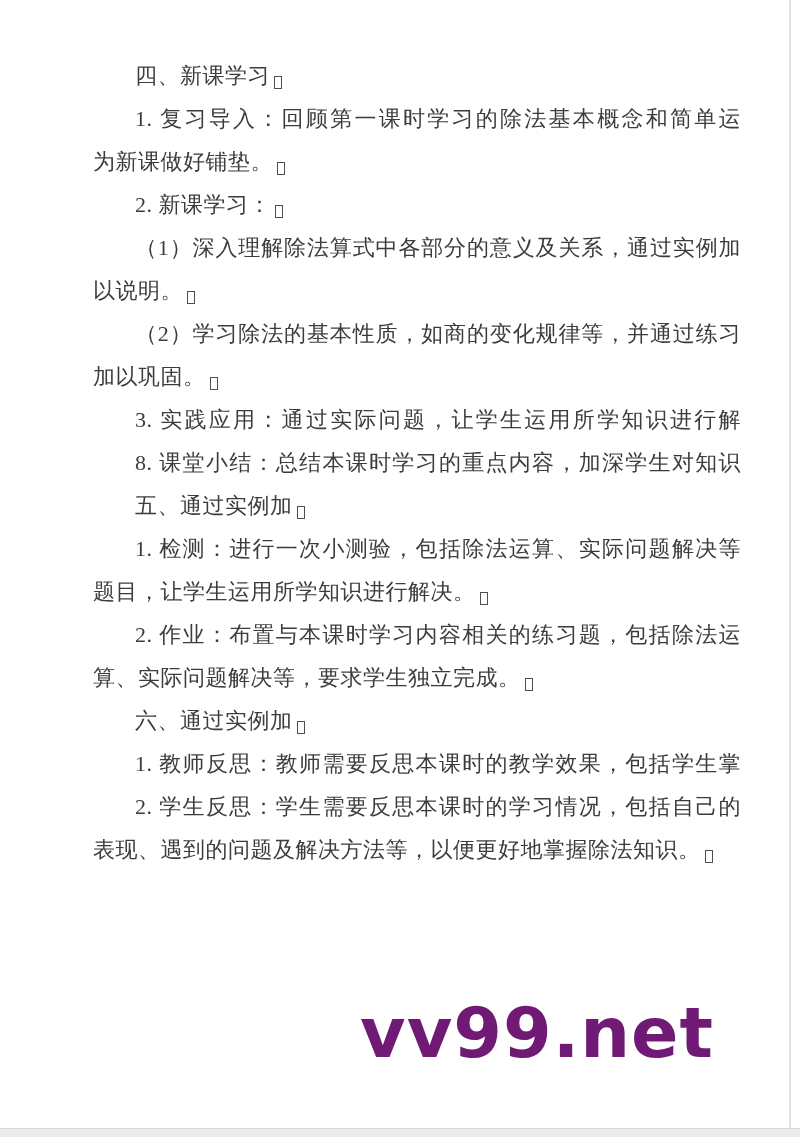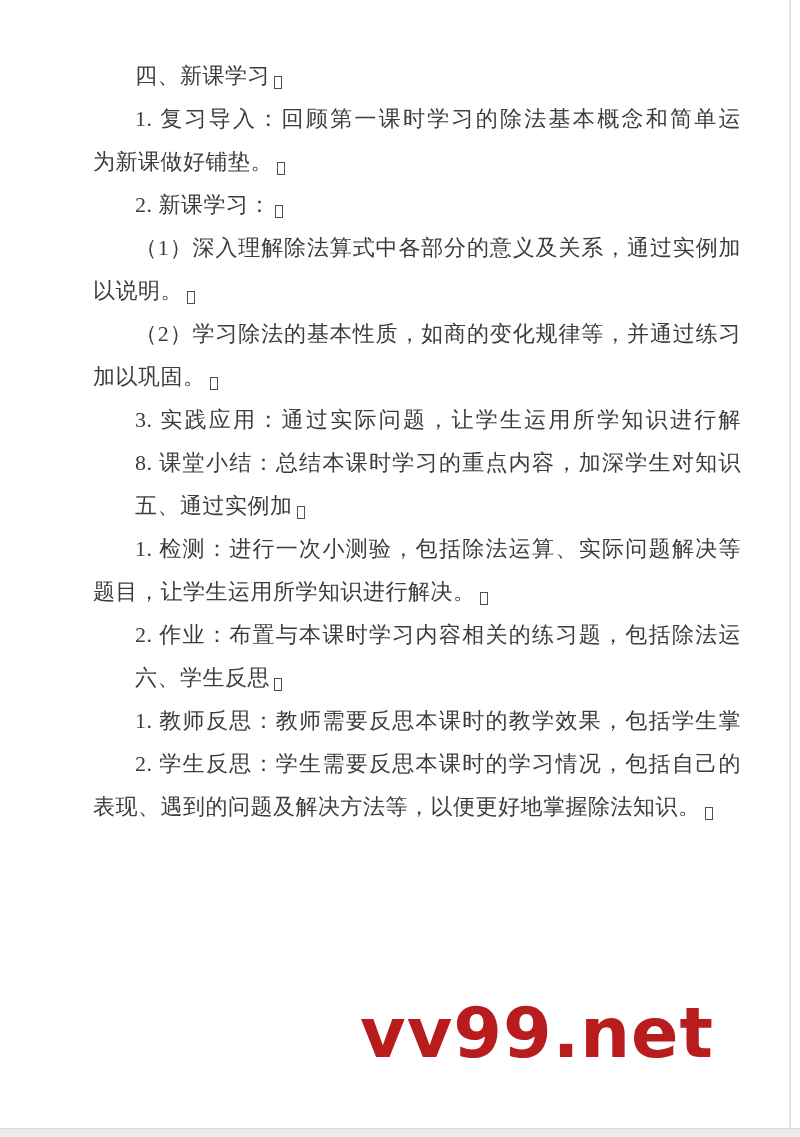--- a/index.html
+++ b/index.html
@@ -78,36 +78,37 @@
     height: 13px;
     border: 1.5px solid #4f4f4f;
     vertical-align: -6px;
     margin-left: 4px;
   }
 </style>
 </head>
 <body>
 
 <div class="page">
-  <div class="watermark" style="color: #b91c1c;">vv99.net</div>
+  <div class="watermark" style="color: #701a75;">vv99.net</div>
   <div class="lines" style="color: rgb(60, 60, 60);">
       <div class="line indent"><span>四、新课学习</span><span class="pmark"></span></div>
       <div class="line indent fill"><span>1. 复习导入：回顾第一课时学习的除法基本概念和简单运算，</span></div>
       <div class="line"><span>为新课做好铺垫。</span><span class="pmark"></span></div>
       <div class="line indent"><span>2. 新课学习：</span><span class="pmark"></span></div>
       <div class="line indent fill"><span>（1）深入理解除法算式中各部分的意义及关系，通过实例加</span></div>
       <div class="line"><span>以说明。</span><span class="pmark"></span></div>
       <div class="line indent fill"><span>（2）学习除法的基本性质，如商的变化规律等，并通过练习</span></div>
       <div class="line"><span>加以巩固。</span><span class="pmark"></span></div>
       <div class="line indent fill"><span>3. 实践应用：通过实际问题，让学生运用所学知识进行解决，</span></div>
       <div class="line indent fill"><span>8. 课堂小结：总结本课时学习的重点内容，加深学生对知识</span></div>
       <div class="line indent"><span>五、通过实例加</span><span class="pmark"></span></div>
       <div class="line indent fill"><span>1. 检测：进行一次小测验，包括除法运算、实际问题解决等</span></div>
       <div class="line"><span>题目，让学生运用所学知识进行解决。</span><span class="pmark"></span></div>
       <div class="line indent fill"><span>2. 作业：布置与本课时学习内容相关的练习题，包括除法运</span></div>
-      <div class="line indent"><span>六、学生反思</span><span class="pmark"></span></div>
+      <div class="line"><span>算、实际问题解决等，要求学生独立完成。</span><span class="pmark"></span></div>
+      <div class="line indent"><span>六、通过实例加</span><span class="pmark"></span></div>
       <div class="line indent fill"><span>1. 教师反思：教师需要反思本课时的教学效果，包括学生掌</span></div>
       <div class="line indent fill"><span>2. 学生反思：学生需要反思本课时的学习情况，包括自己的</span></div>
       <div class="line"><span>表现、遇到的问题及解决方法等，以便更好地掌握除法知识。</span><span class="pmark"></span></div>
     </div>
   <div class="edge-right"></div>
   <div class="edge-bottom"></div>
 </div>
 
 </body></html>

